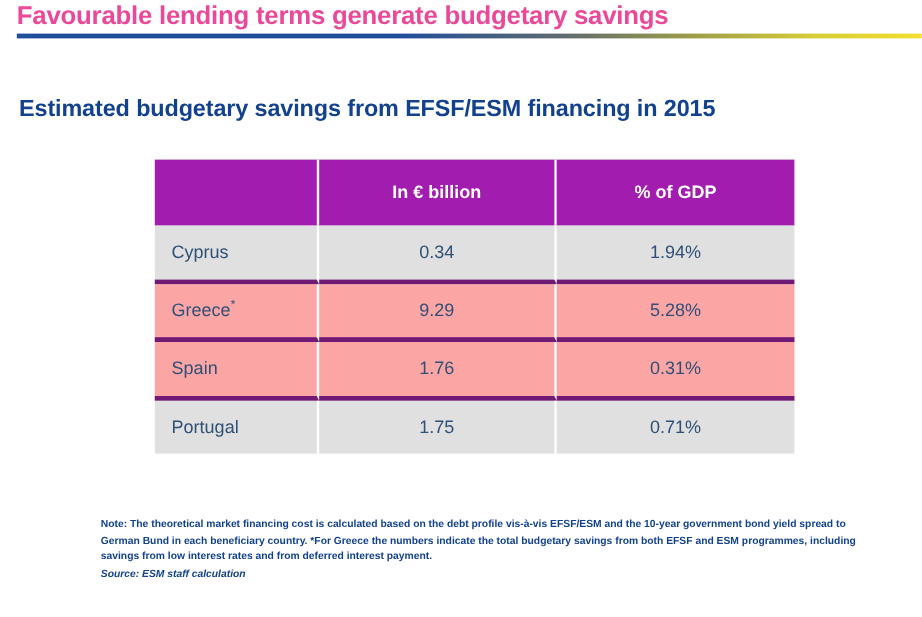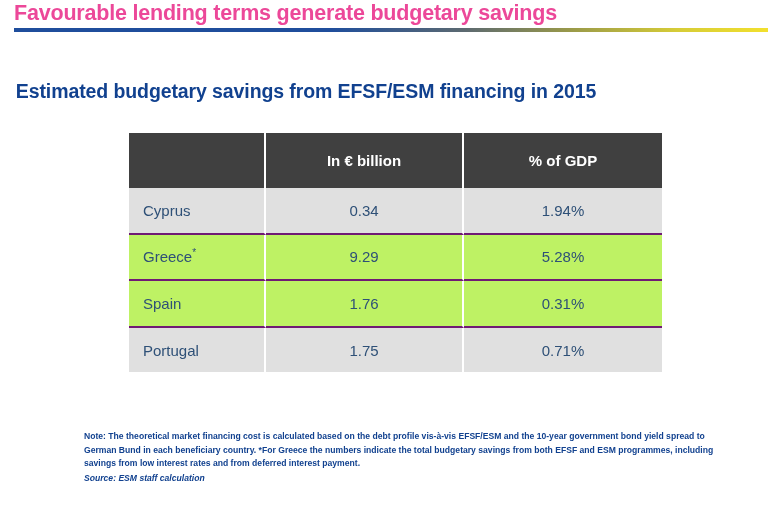--- a/index.html
+++ b/index.html
@@ -70,46 +70,46 @@
     border-collapse: separate;
     border-spacing: 0;
     table-layout: fixed;
   }
   #savings-table col.c-country { width: 137px; }
   #savings-table col.c-value   { width: 198px; }
   #savings-table col.c-pct     { width: 198px; }
 
   #savings-table thead th {
     height: 55px;
-    background: #404040;
+    background: #a21caf;
     color: #ffffff;
     font-size: 15px;
     font-weight: bold;
     text-align: center;
     border-right: 2px solid #ffffff;
     padding: 0;
     vertical-align: middle;
   }
   #savings-table thead th:last-child { border-right: none; }
   #savings-table thead th.th-blank { }
 
   #savings-table tbody td {
     height: 44.6px;
     font-size: 15px;
     color: #2e5077;
     border-right: 2px solid #ffffff;
-    border-bottom: 2px solid #701a75;
+    border-bottom: 4px solid #701a75;
     padding: 0;
     vertical-align: middle;
   }
   #savings-table tbody td:last-child { border-right: none; }
   #savings-table tbody tr:last-child td { border-bottom: none; }
 
   #savings-table tbody tr.row-odd  td { background: #e0e0e0; }
-  #savings-table tbody tr.row-even td { background: #bef264; }
+  #savings-table tbody tr.row-even td { background: #fca5a5; }
 
   #savings-table td.cell-country {
     text-align: left;
     padding-left: 14px;
   }
   #savings-table td.cell-num {
     text-align: center;
   }
   .footnote-star {
     font-size: 10px;

